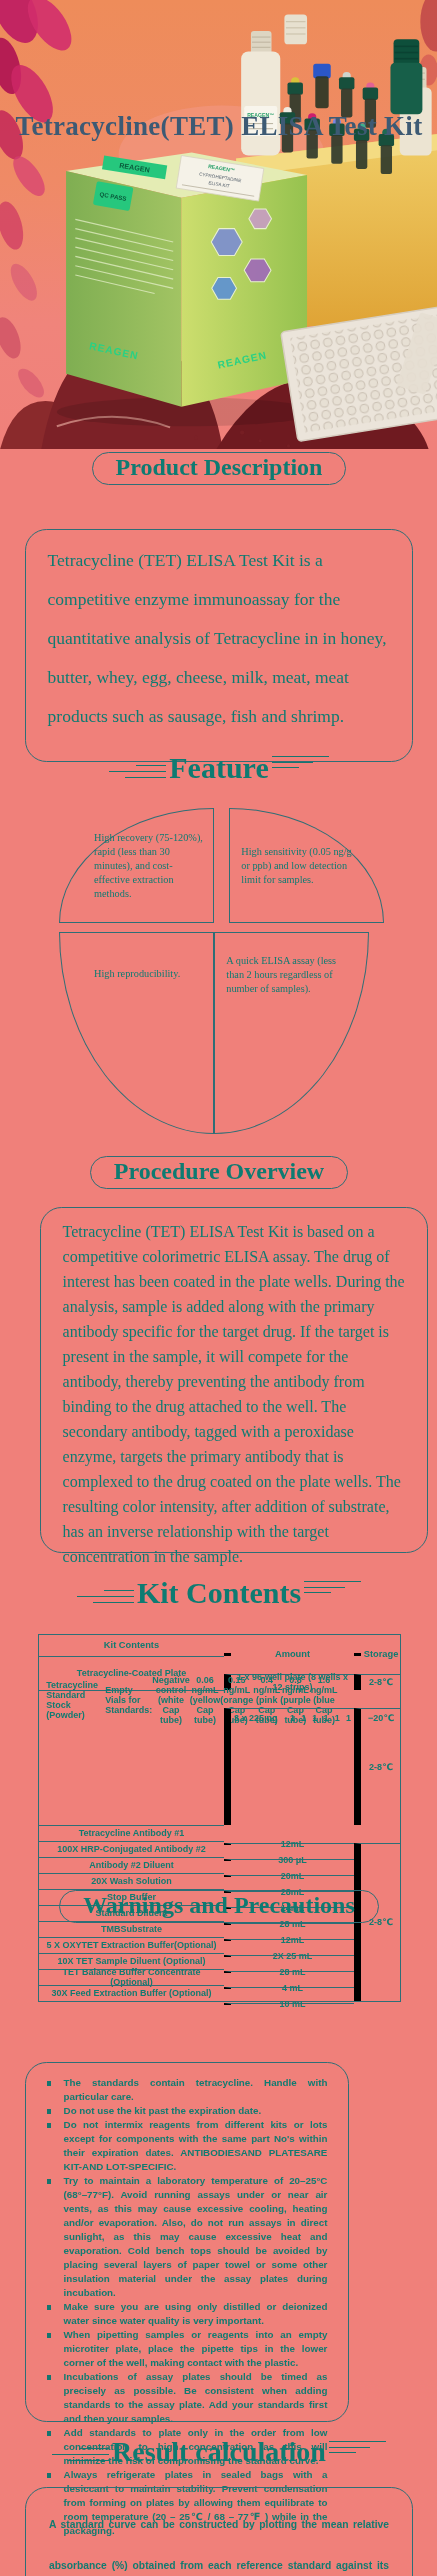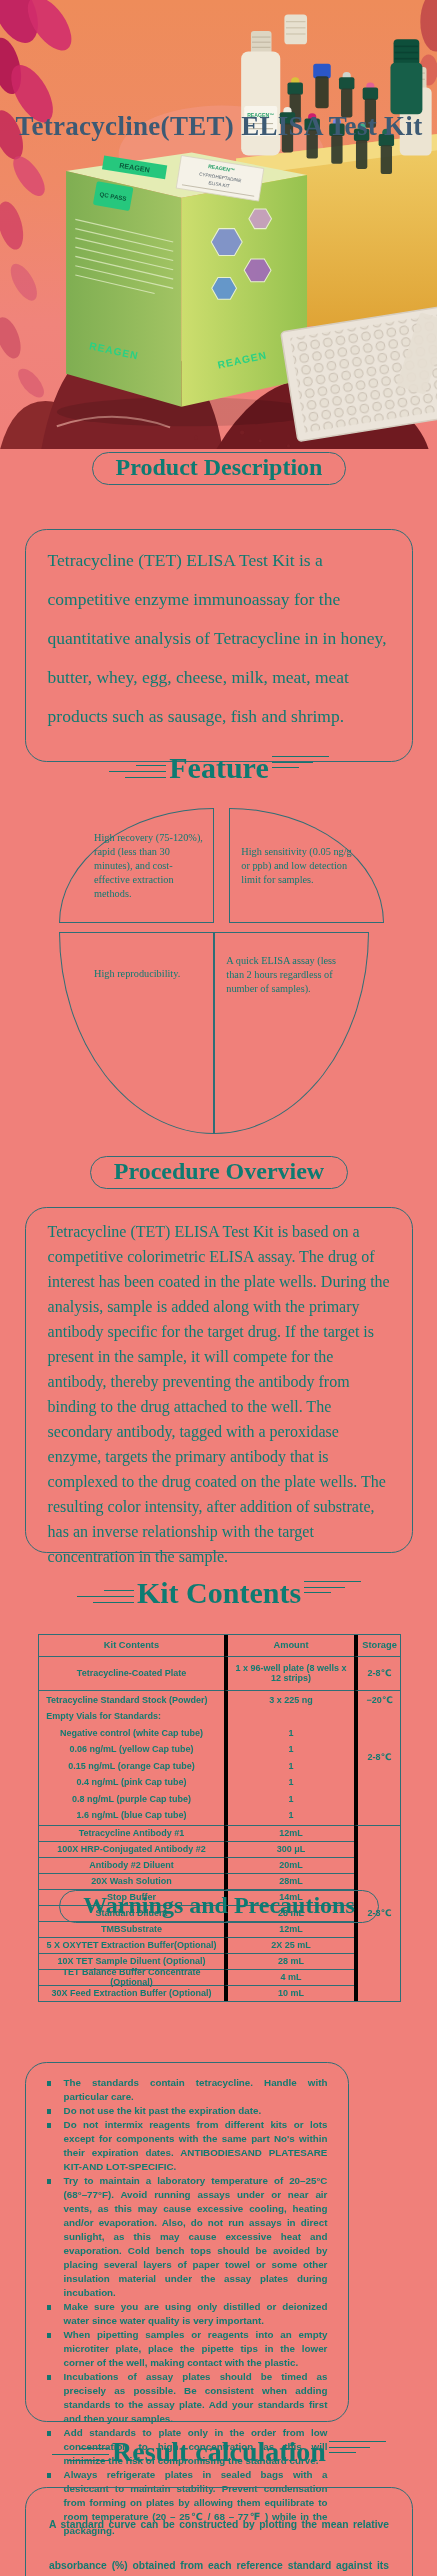--- a/index.html
+++ b/index.html
@@ -54,22 +54,22 @@
   .kc-grid{position:absolute;left:38px;top:1634px;width:363px;
     display:grid;grid-template-columns:185px 130px 47px;
     grid-template-rows:20.6px 34px 135px repeat(11,16px);
     border:1.3px solid #2f6e76;box-sizing:border-box;
     font-family:"Liberation Sans","DejaVu Sans",sans-serif;
     color:#127b71;font-size:9px;font-weight:600;}
   .kc-cell{display:flex;align-items:center;justify-content:center;text-align:center;
     border-color:#2f6e76;box-sizing:border-box;padding:0.5px 2.1px;}
   .kc-head{font-weight:bold;font-size:9.3px;}
   .bt{border-top:1px solid #2f6e76;}
-  .bl{border-left:4px solid #000000;}
-  .kc-block{flex-direction:column;justify-content:space-around;align-items:stretch;padding:1px 0;}
+  .bl{border-left:7px solid #000000;margin-top:18px;}
+  .kc-block{flex-direction:row;justify-content:space-around;align-items:stretch;padding:1px 0;}
   .std-line{height:16.5px;display:flex;align-items:center;justify-content:center;text-align:center;}
   .std-line.left{justify-content:flex-start;padding-left:7.2px;text-align:left;}
   .kc-rel{position:relative;}
   .kc-rel .s-top{position:absolute;top:4.1px;left:0;width:100%;text-align:center;}
   .kc-rel .s-bot{position:absolute;top:46%;left:0;width:100%;text-align:center;}
   
   .warn-box{position:absolute;left:25px;top:2062px;width:324px;height:360px;
     border:1.5px solid #2f6e76;border-radius:21.6px;box-sizing:border-box;
     padding:13.4px 20.6px 5.2px 18.5px;}
   .warn-box ul{list-style:none;margin:0;padding:0;}
@@ -311,21 +311,21 @@
   <div class="quad q-br">
     <span>A quick ELISA assay (less than 2 hours regardless of number of samples).</span>
   </div>
 </div>
 
 <div class="pillwrap" style="top:1156px;">
   <div class="pill">
     <span>Procedure Overview</span>
   </div>
 </div>
-<div class="rbox" style="top:1207px;height:346px;">
+<div class="rbox" style="top:1207px;height:346px;margin-left:15px;">
   <div class="inner proc-text">Tetracycline (TET) ELISA Test Kit is based on a competitive colorimetric ELISA assay. The drug of interest has been coated in the plate wells. During the analysis, sample is added along with the primary antibody specific for the target drug. If the target is present in the sample, it will compete for the antibody, thereby preventing the antibody from binding to the drug attached to the well. The secondary antibody, tagged with a peroxidase enzyme, targets the primary antibody that is complexed to the drug coated on the plate wells. The resulting color intensity, after addition of substrate, has an inverse relationship with the target concentration in the sample.</div>
 </div>
 
 <div class="bighead" style="top:1578px;">
   <span class="deco deco-l">
       <i></i>
       <i></i>
       <i></i>
     </span>
   <span class="txt">Kit Contents</span>

